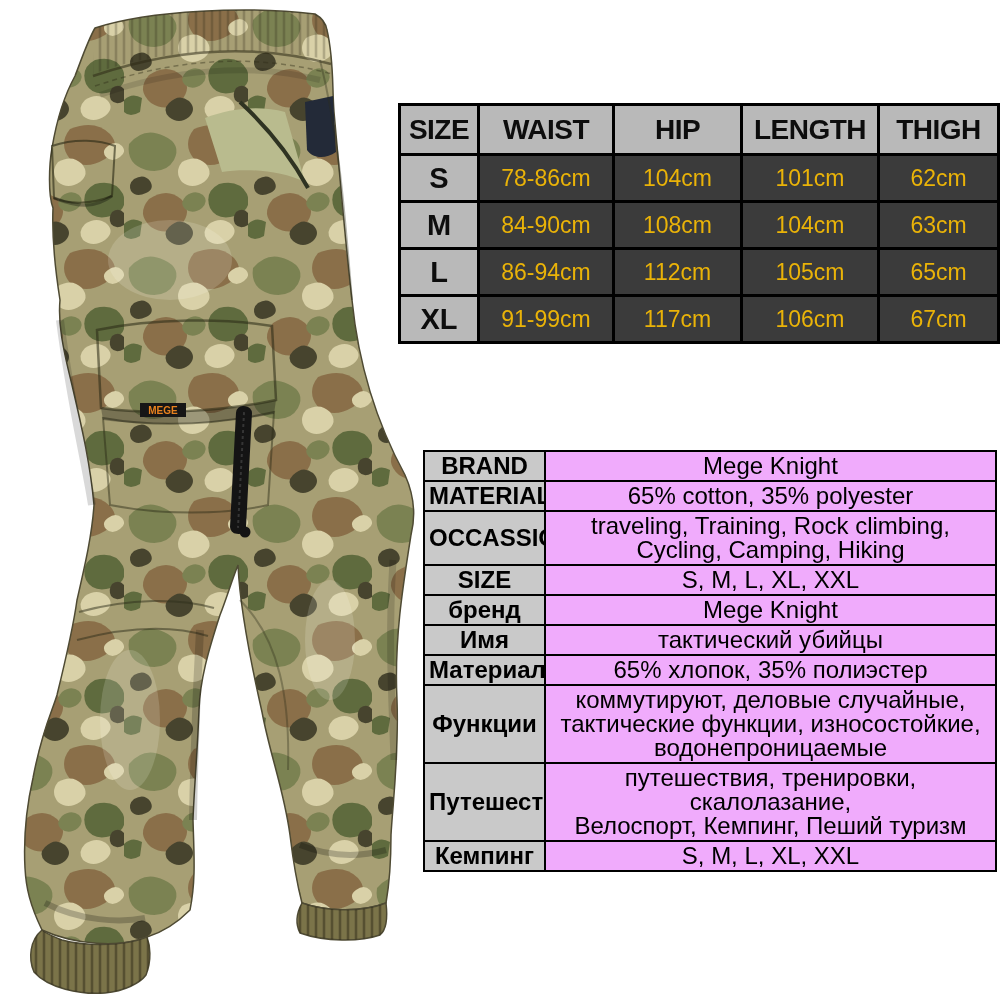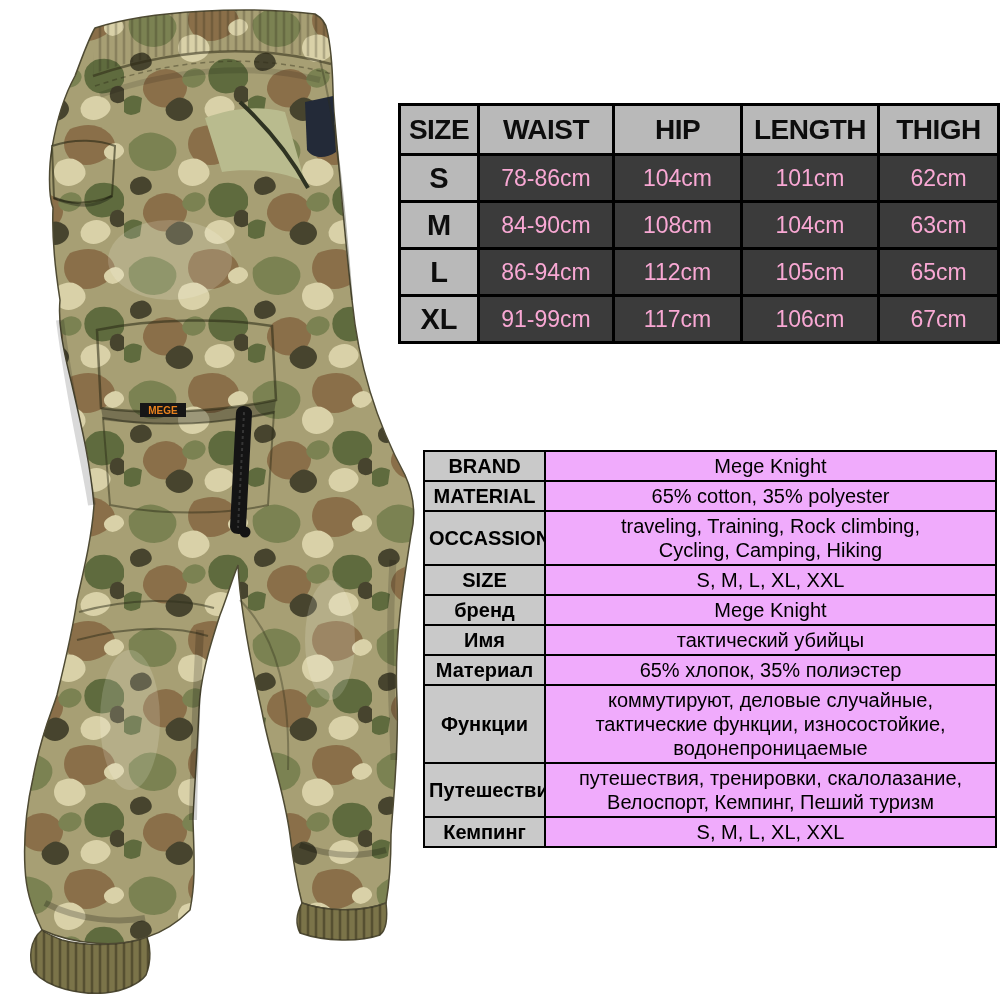--- a/index.html
+++ b/index.html
@@ -15,30 +15,30 @@
     position:absolute;left:398px;top:103px;width:599px;
     border-collapse:collapse;table-layout:fixed;
   }
   .size-table th,.size-table td{
     border:3px solid #000;text-align:center;vertical-align:middle;padding:0;overflow:hidden;
   }
   .size-table thead tr{height:50px}
   .size-table tbody tr{height:47px}
   .sz-h{background:#b9b9b9;font-weight:bold;font-size:28px;letter-spacing:-0.5px;color:#0d0d0d}
   .sz-l{background:#b9b9b9;font-weight:bold;font-size:29px;color:#0d0d0d}
-  .sz-v{background:#3b3b3b;color:#f9a8d4;font-size:23px;font-weight:normal}
+  .sz-v{background:#3b3b3b;color:#eab308;font-size:23px;font-weight:normal}
 
   
   .spec-table{
     position:absolute;left:423px;top:450px;width:574px;
     border-collapse:collapse;table-layout:fixed;
   }
   .spec-table td{
     border:2px solid #000;text-align:center;vertical-align:middle;
-    font-size:20px;line-height:24px;padding:2px 4px;overflow:hidden;
+    font-size:24px;line-height:24px;padding:2px 4px;overflow:hidden;
   }
   .spec-table tr{height:29px}
   .sp-l{width:117px;background:#c9c9c9;font-weight:bold;font-size:17px}
   .sp-v{background:#f0abfc;white-space:pre-line}
 </style>
 </head>
 <body>
 
 <svg class="photo" viewBox="0 0 440 1001" role="img" aria-label="Multicam camouflage tactical jogger pants, side view on white background">
   <defs>

